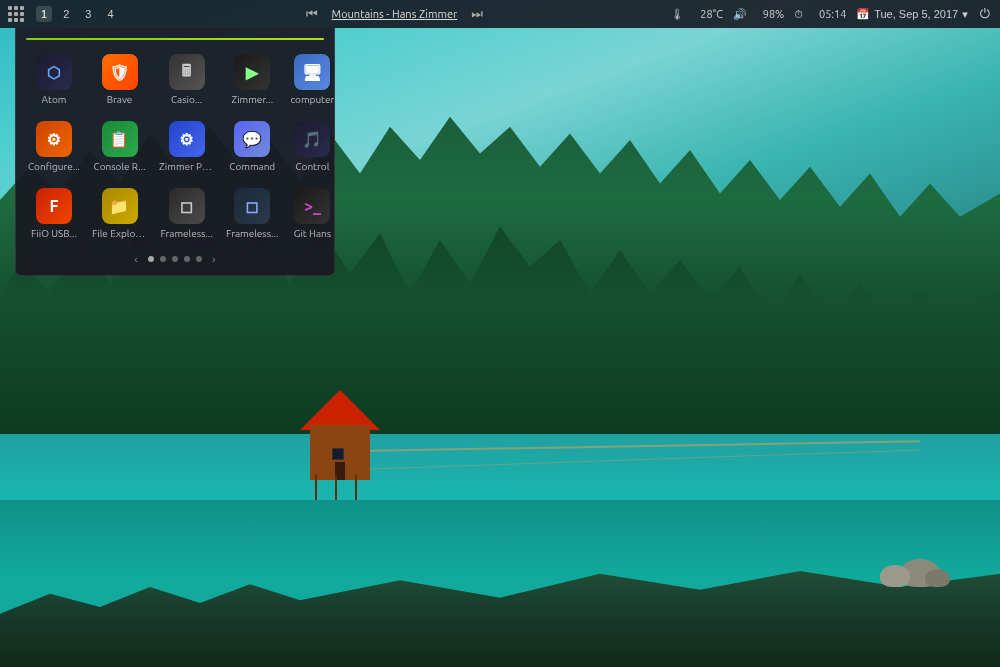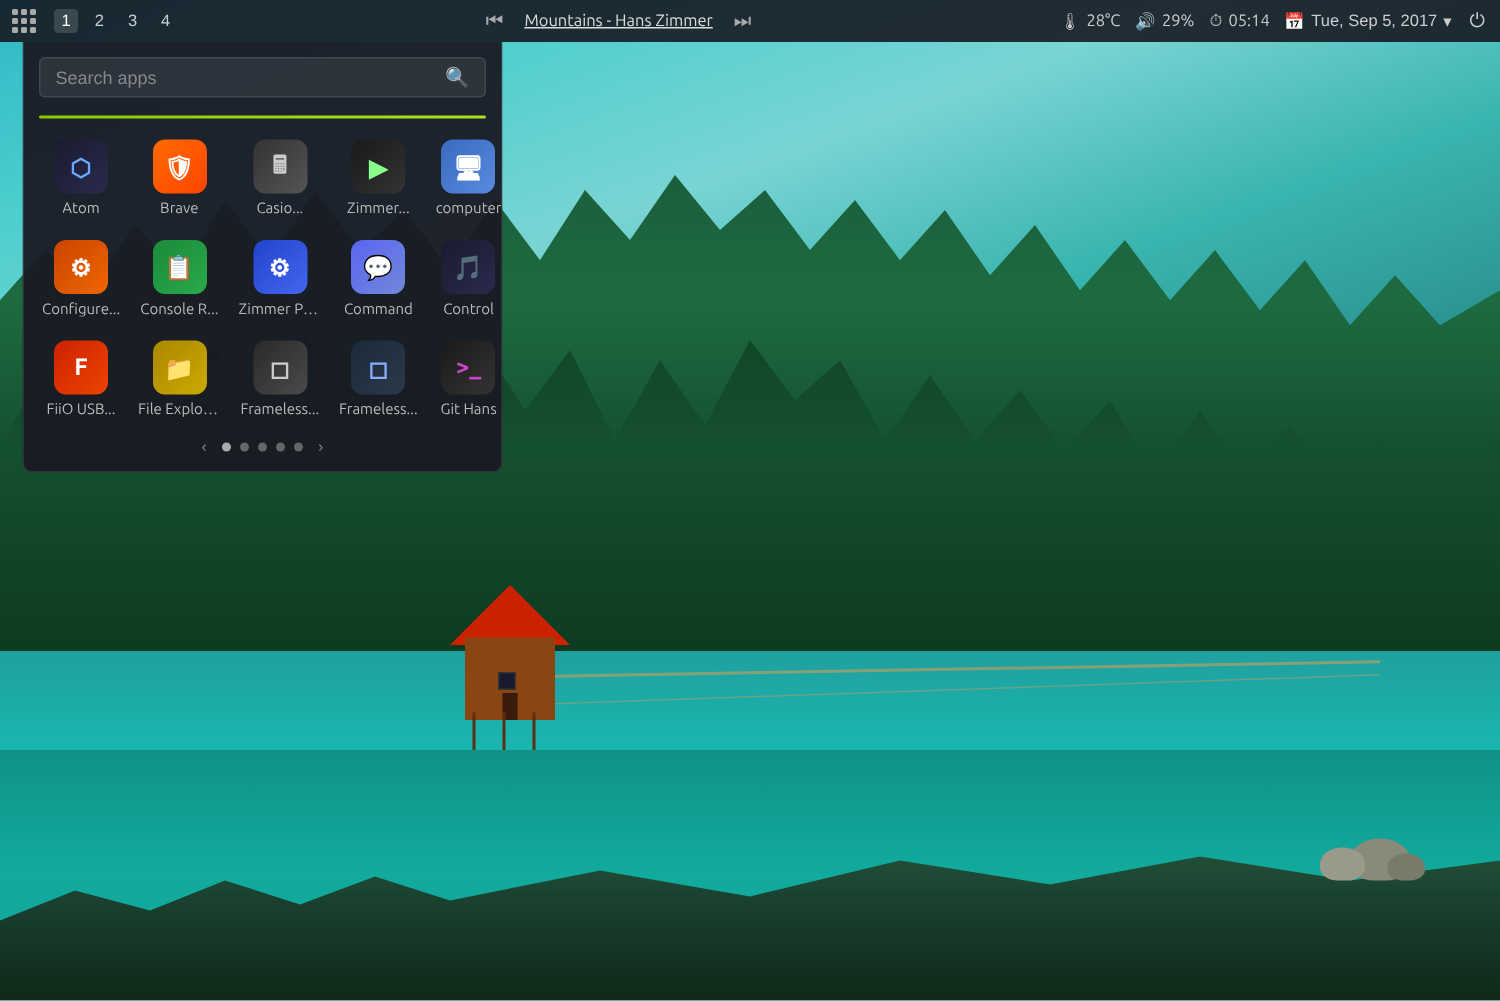--- a/index.html
+++ b/index.html
@@ -243,20 +243,21 @@
       color: #ccc;
     }
     .topbar-right .icon-group {
       display: flex;
       align-items: center;
       gap: 4px;
     }
     .status-text {
       font-size: 11px;
       color: #ccc;
+      margin-left: 12px;
     }
     .datetime-btn {
       font-size: 11px;
       color: #ccc;
       cursor: pointer;
       background: none;
       border: none;
       display: flex;
       align-items: center;
       gap: 4px;
@@ -441,40 +442,36 @@
       <button class="media-btn">⏭</button>
     </div>
 
     <div class="topbar-right">
       <span class="icon-group">
         <span>🌡</span>
         <span class="status-text">28°C</span>
       </span>
       <span class="icon-group">
         <span>🔊</span>
-        <span class="status-text">29%</span>
+        <span class="status-text">98%</span>
       </span>
       <span class="icon-group">
         <span>⏱</span>
         <span class="status-text">05:14</span>
       </span>
       <button class="datetime-btn">
         <span>📅</span>
         <span>Tue, Sep 5, 2017</span>
         <span>▾</span>
       </button>
       <button class="power-btn">⏻</button>
     </div>
   </div>
 
   <div id="app-launcher">
-    <div class="search-bar">
-      <input class="search-input" type="text" placeholder="Search apps" style="">
-      <span class="search-icon">🔍</span>
-    </div>
     <div class="accent-line"></div>
     <div class="apps-grid" id="apps-grid">
 
     <div class="app-item">
           <div class="app-icon" style="background: linear-gradient(135deg, rgb(26, 26, 46), rgb(42, 42, 78)); color: rgb(102, 170, 255); font-size: 16px; font-weight: bold;">⬡</div>
           <span class="app-label">Atom</span>
         </div>
         <div class="app-item">
           <div class="app-icon" style="background: linear-gradient(135deg, rgb(255, 107, 0), rgb(255, 68, 0)); color: rgb(255, 255, 255); font-size: 16px; font-weight: bold;">🛡</div>
           <span class="app-label">Brave</span>

